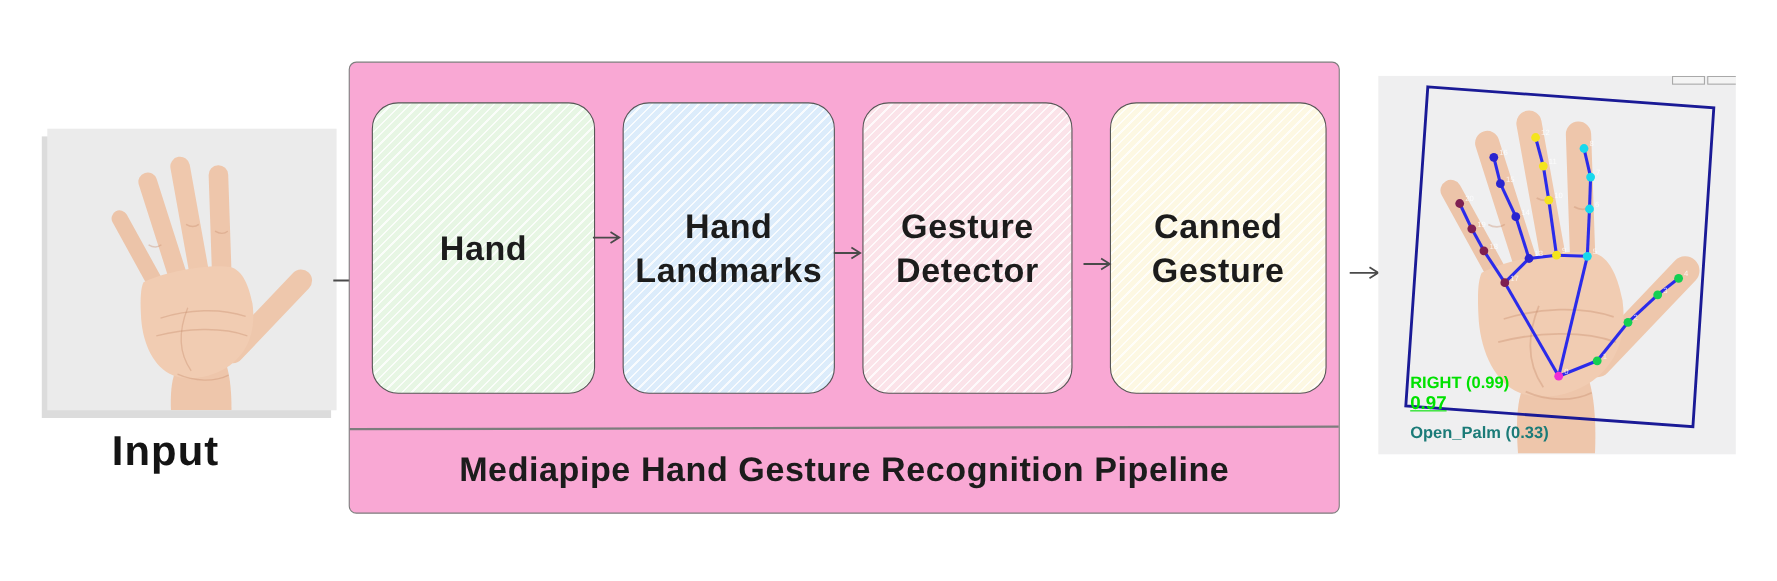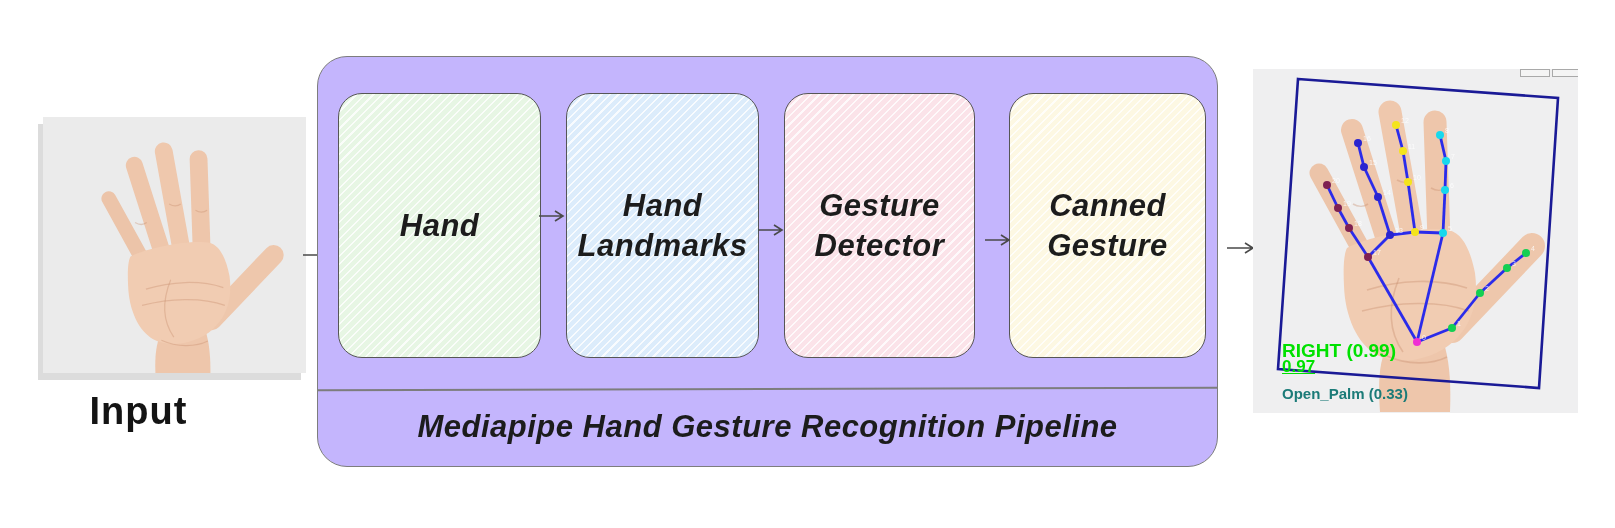--- a/index.html
+++ b/index.html
@@ -2,26 +2,26 @@
 <html><head>
 <meta charset="utf-8">
 <style>
   html,body{margin:0;padding:0;background:#ffffff;}
   .canvas{position:relative;width:1615px;height:528px;background:#ffffff;overflow:hidden;
           font-family:"Liberation Sans",sans-serif;}
 
   
   .input-figure{position:absolute;left:43px;top:117px;width:263px;height:256px;
                 background:#ebebeb;box-shadow:-5px 7px 0 #dcdcdc;overflow:hidden;}
-  .input-label{position:absolute;left:36px;top:390px;width:205px;text-align:center;
+  .input-label{position:absolute;left:48px;top:390px;width:205px;text-align:center;
                font-size:38px;font-weight:bold;color:#141414;letter-spacing:1px;}
 
   
-  .pipeline{position:absolute;left:317px;top:56px;width:899px;height:409px;background:#c4b5fd;
-            border:1.6px solid #7d7d7d;border-radius:30px;font-style:italic;}
+  .pipeline{position:absolute;left:317px;top:56px;width:899px;height:409px;background:#f9a8d4;
+            border:1.6px solid #7d7d7d;border-radius:7px;}
   .pipeline-divider{position:absolute;left:0;top:331px;width:100%;height:1.5px;background:#7d7d7d;
                     transform:rotate(-0.15deg);}
   .pipeline-title-band{position:absolute;left:0;top:333px;width:100%;height:74px;
                        display:flex;align-items:center;justify-content:center;}
   .pipeline-title{font-size:31px;font-weight:bold;color:#1c1c1c;letter-spacing:0.5px;}
 
   .stage{position:absolute;top:36px;height:263px;border:1.7px solid #565656;border-radius:24px;
          display:flex;flex-direction:column;align-items:center;justify-content:center;
          background-image:repeating-linear-gradient(135deg,rgba(255,255,255,0.8) 0px,rgba(255,255,255,0.8) 1.5px,rgba(255,255,255,0) 1.5px,rgba(255,255,255,0) 6px);}
   .stage span{font-size:31px;font-weight:bold;color:#1c1c1c;line-height:40px;letter-spacing:0.5px;}
@@ -34,21 +34,21 @@
   .arrow svg{display:block;}
 
   
   .output-figure{position:absolute;left:1253px;top:69px;width:325px;height:344px;
                  background:#efeff0;overflow:hidden;}
   .output-figure svg.scene{position:absolute;left:0;top:0;}
   .win-btn{position:absolute;border:1.5px solid #a9a9a9;background:#f4f4f4;height:6px;}
   .win-btn.b1{left:267px;top:0px;width:28px;}
   .win-btn.b2{left:299px;top:0px;width:26px;}
   .ov-text{position:absolute;font-weight:bold;white-space:nowrap;letter-spacing:0px;}
-  .ov-handedness{left:29px;top:271px;font-size:19px;}
+  .ov-handedness{left:29px;top:271px;font-size:15px;}
   .ov-score{left:29px;top:288px;font-size:17px;text-decoration:underline;}
   .ov-gesture{left:29px;top:316px;font-size:15px;}
 </style>
 </head>
 <body>
 
 <div class="canvas">
 
   <svg width="0" height="0" style="position:absolute">
     <defs>

